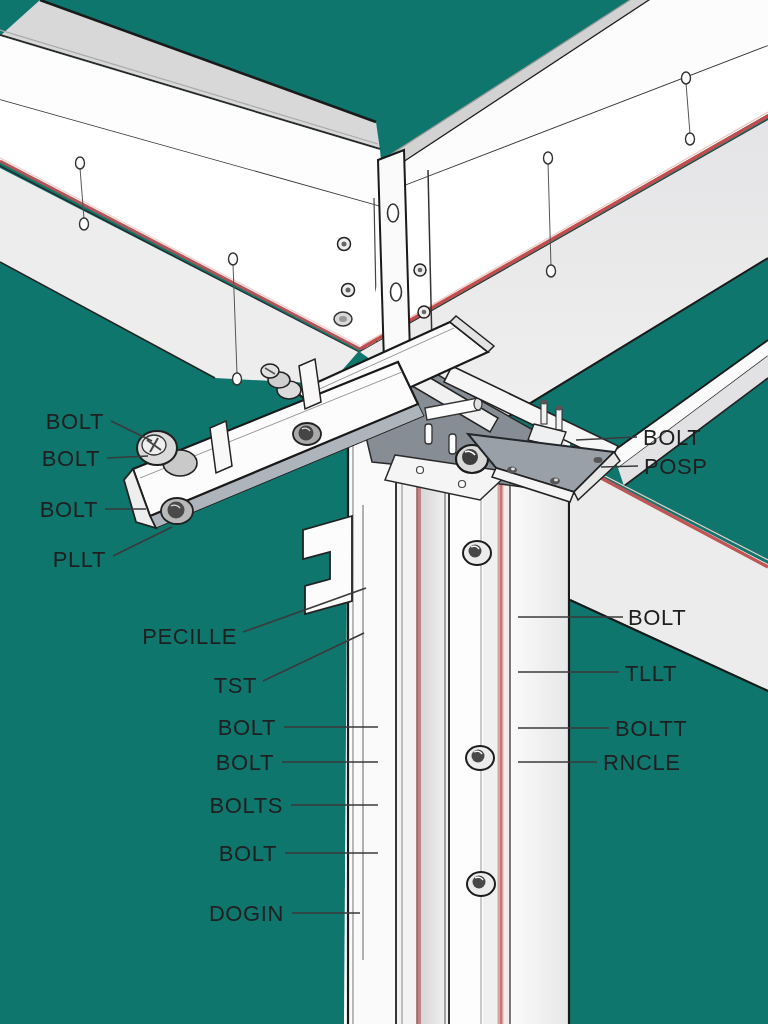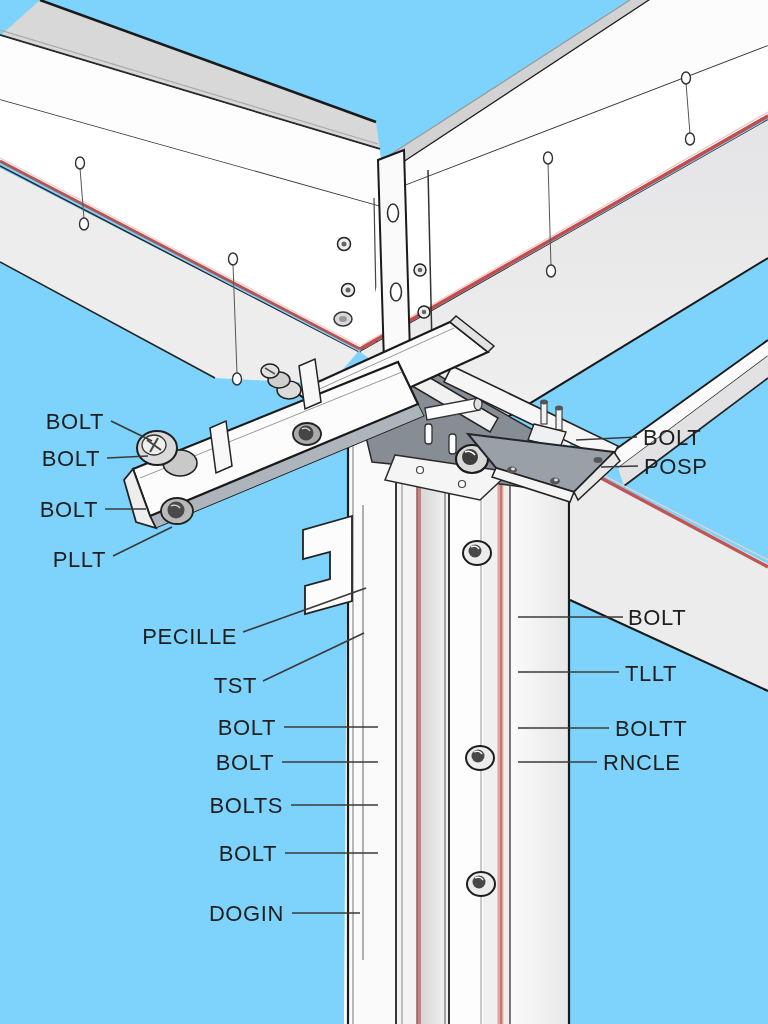--- a/index.html
+++ b/index.html
@@ -1,16 +1,16 @@
 <!DOCTYPE html>
 <html><head>
 <meta charset="utf-8">
 <style>
   html,body{margin:0;padding:0;background:#ffffff;}
-  .stage{position:relative;width:768px;height:1024px;background:#7dd3fc;overflow:hidden;}
+  .stage{position:relative;width:768px;height:1024px;background:#0f766e;overflow:hidden;}
   svg{display:block;}
   text.lbl{
     font-family:"Liberation Sans","DejaVu Sans",sans-serif;
     font-size:22px;
     letter-spacing:0.6px;
     fill:#1f1f1f;
   }
 </style>
 </head>
 <body>

